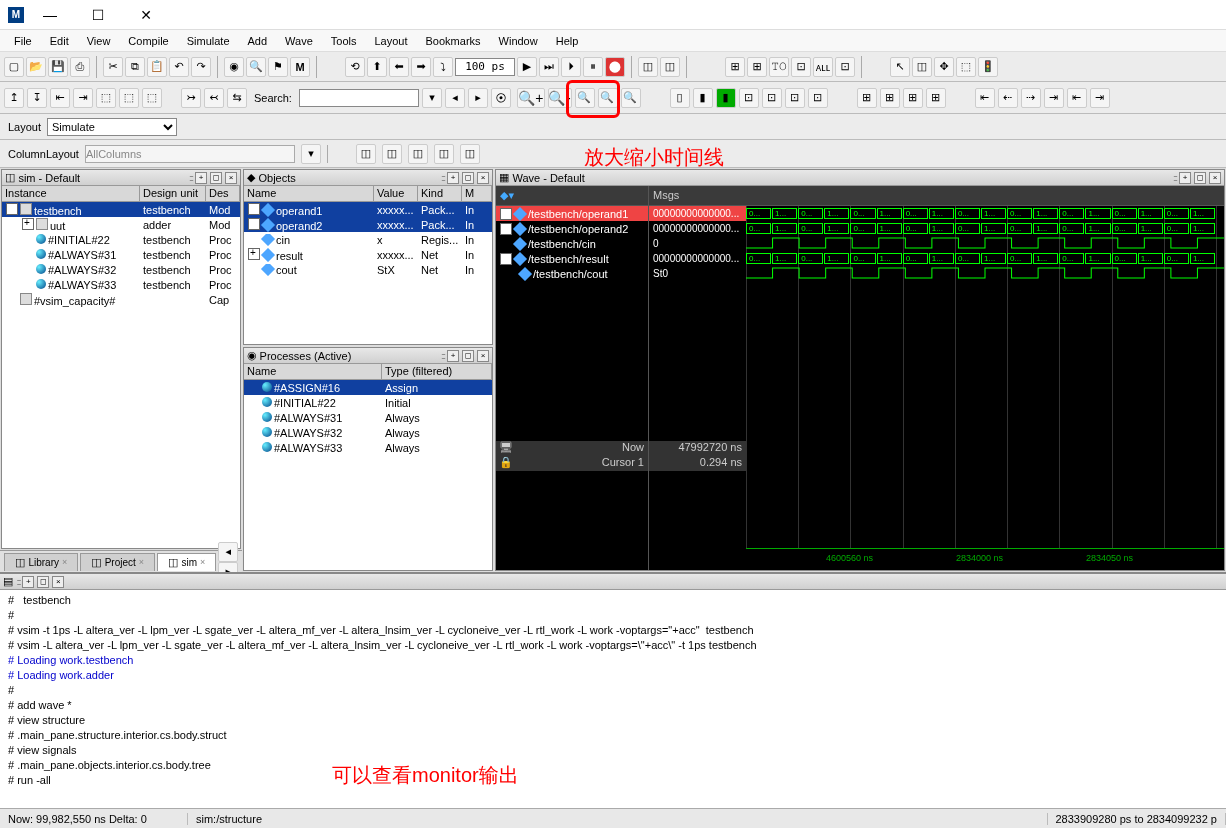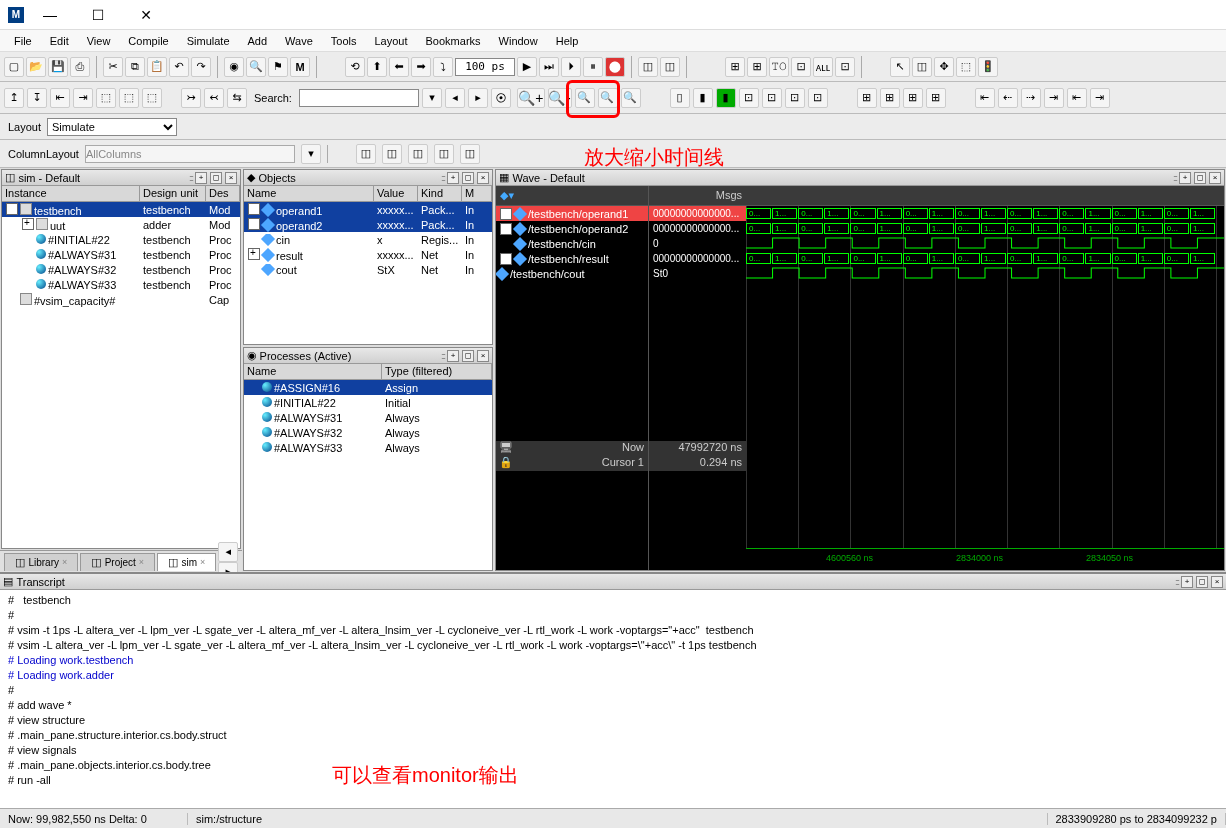--- a/index.html
+++ b/index.html
@@ -401,37 +401,37 @@
               </div>
               <div class="wrow" style="padding-left: 18px;">
                 <span class="ico ico-diamond"></span>
                 <span>/testbench/cin</span>
               </div>
               <div class="wrow">
                 <span class="ico ico-box" style="background: rgb(255, 255, 255);"></span>
                 <span class="ico ico-diamond"></span>
                 <span>/testbench/result</span>
               </div>
-              <div class="wrow" style="padding-left: 0;">
+              <div class="wrow" style="padding-left: 23px;">
                 <span class="ico ico-diamond"></span>
                 <span>/testbench/cout</span>
               </div>
             </div>
           <div style="height:160px"></div>
           <div class="nowrow">
               <span style="width:30px;padding:0 3px">🖥</span>
               <span style="flex:1;text-align:right;padding-right:4px">Now</span>
             </div>
           <div class="nowrow">
               <span style="width:30px;padding:0 3px">🔒</span>
               <span style="flex:1;text-align:right;padding-right:4px">Cursor 1</span>
             </div>
         </div>
         <div class="wavevalues">
-          <div class="wavehdr" style="text-align:right;padding:3px 4px;color:#ccc">Msgs</div>
+          <div class="wavehdr" style="padding:3px 4px;color:#ccc">Msgs</div>
           <div id="wavevalues">
               <div class="wrow sel">00000000000000...</div>
               <div class="wrow">00000000000000...</div>
               <div class="wrow">0</div>
               <div class="wrow">00000000000000...</div>
               <div class="wrow">St0</div>
             </div>
           <div style="height:160px"></div>
           <div class="nowrow">
               <span style="flex:1;text-align:right;padding-right:4px">47992720 ns</span>
@@ -527,21 +527,20 @@
             </div>
         </div>
       </div>
     </div>
   </div>
 </div>
 
 <div class="transcript">
   <div class="panelhdr">
     <span>▤</span>
-    <span class="ptitle">Transcript</span>
     <span class="handles">::::::</span>
     <span class="pbtn">+</span>
     <span class="pbtn">◻</span>
     <span class="pbtn">×</span>
   </div>
   <div class="body" id="transcriptbody"><div>#   testbench</div><div>#</div><div># vsim -t 1ps -L altera_ver -L lpm_ver -L sgate_ver -L altera_mf_ver -L altera_lnsim_ver -L cycloneive_ver -L rtl_work -L work -voptargs="+acc"  testbench</div><div># vsim -L altera_ver -L lpm_ver -L sgate_ver -L altera_mf_ver -L altera_lnsim_ver -L cycloneive_ver -L rtl_work -L work -voptargs=\"+acc\" -t 1ps testbench</div><div class="blue"># Loading work.testbench</div><div class="blue"># Loading work.adder</div><div>#</div><div># add wave *</div><div># view structure</div><div># .main_pane.structure.interior.cs.body.struct</div><div># view signals</div><div># .main_pane.objects.interior.cs.body.tree</div><div># run -all</div></div>
 </div>
 
 <div class="statusbar">
   <div style="width:188px">Now: 99,982,550 ns  Delta: 0</div>

